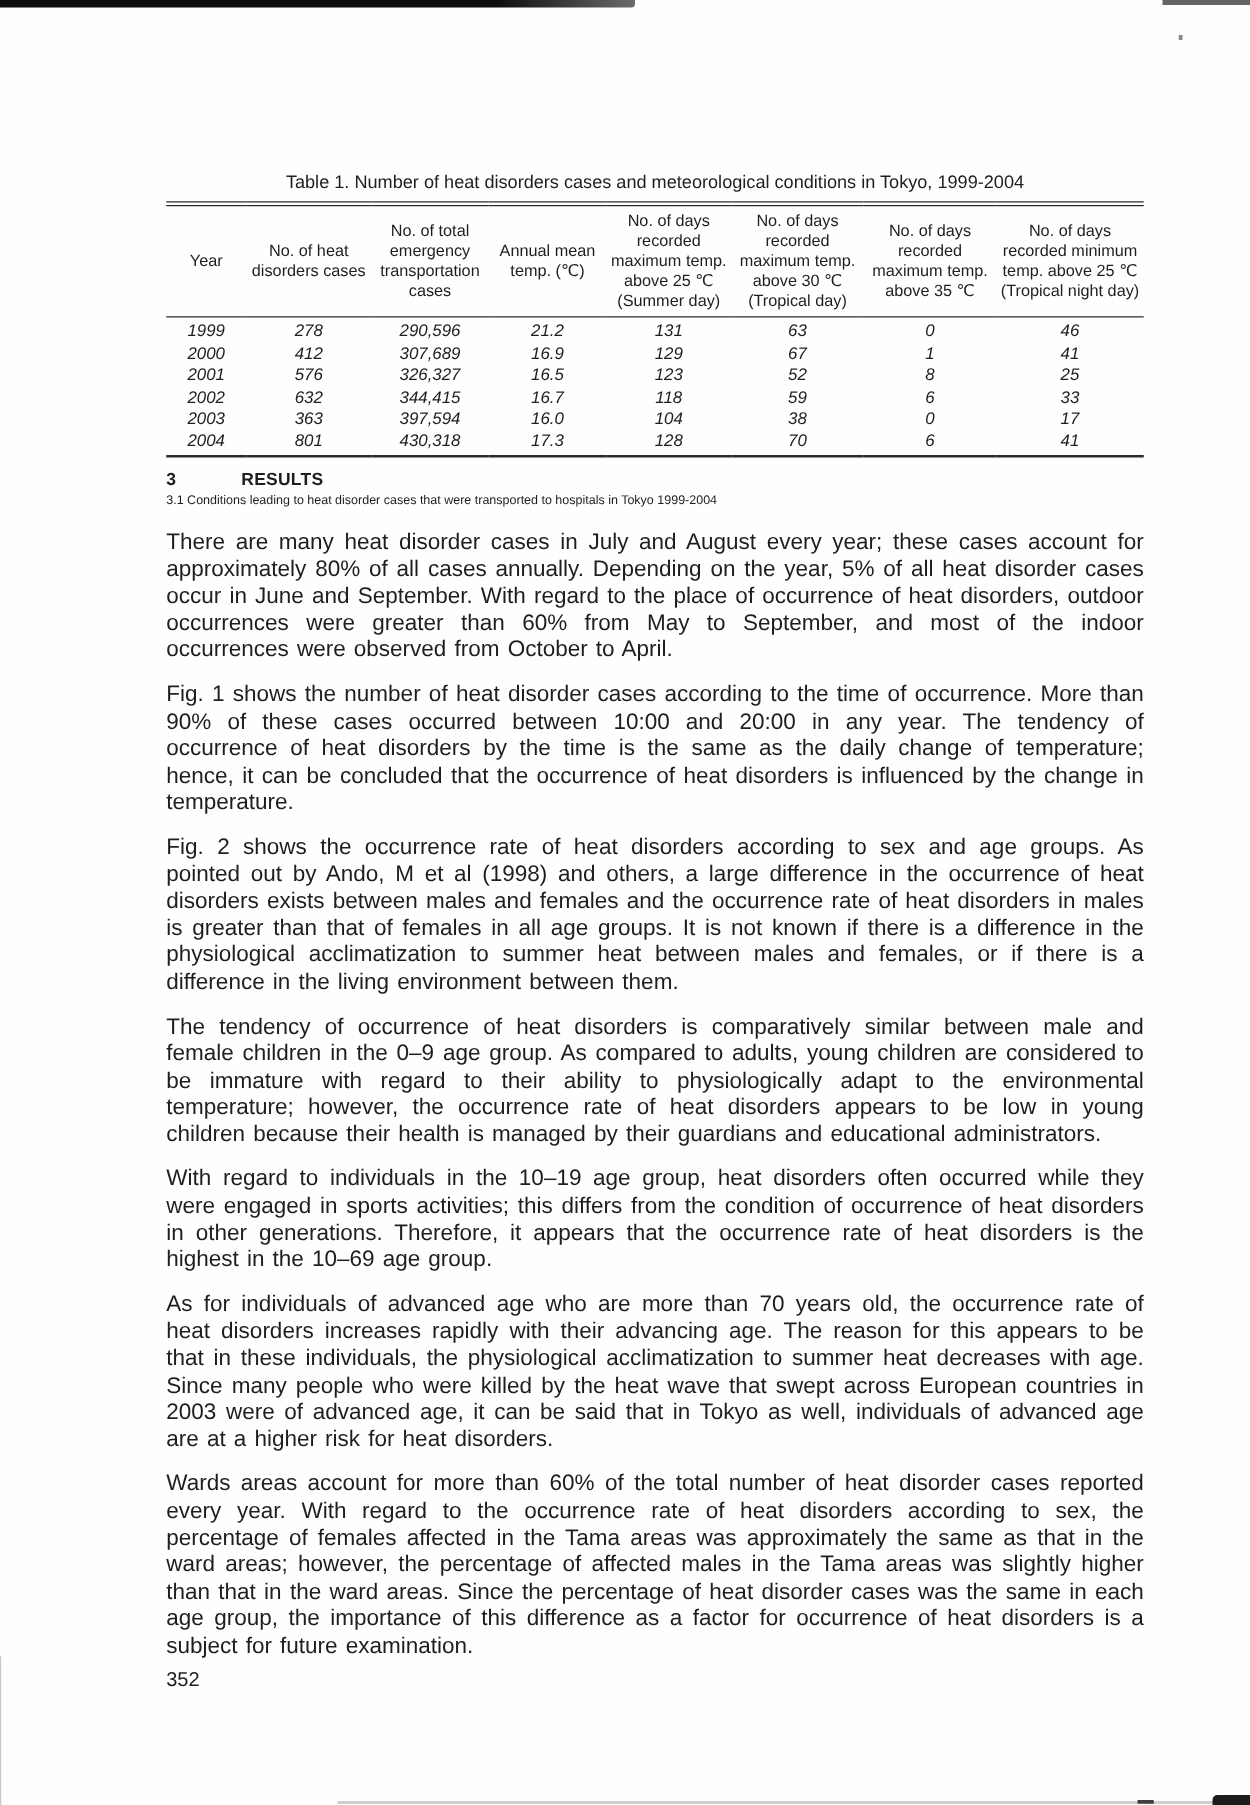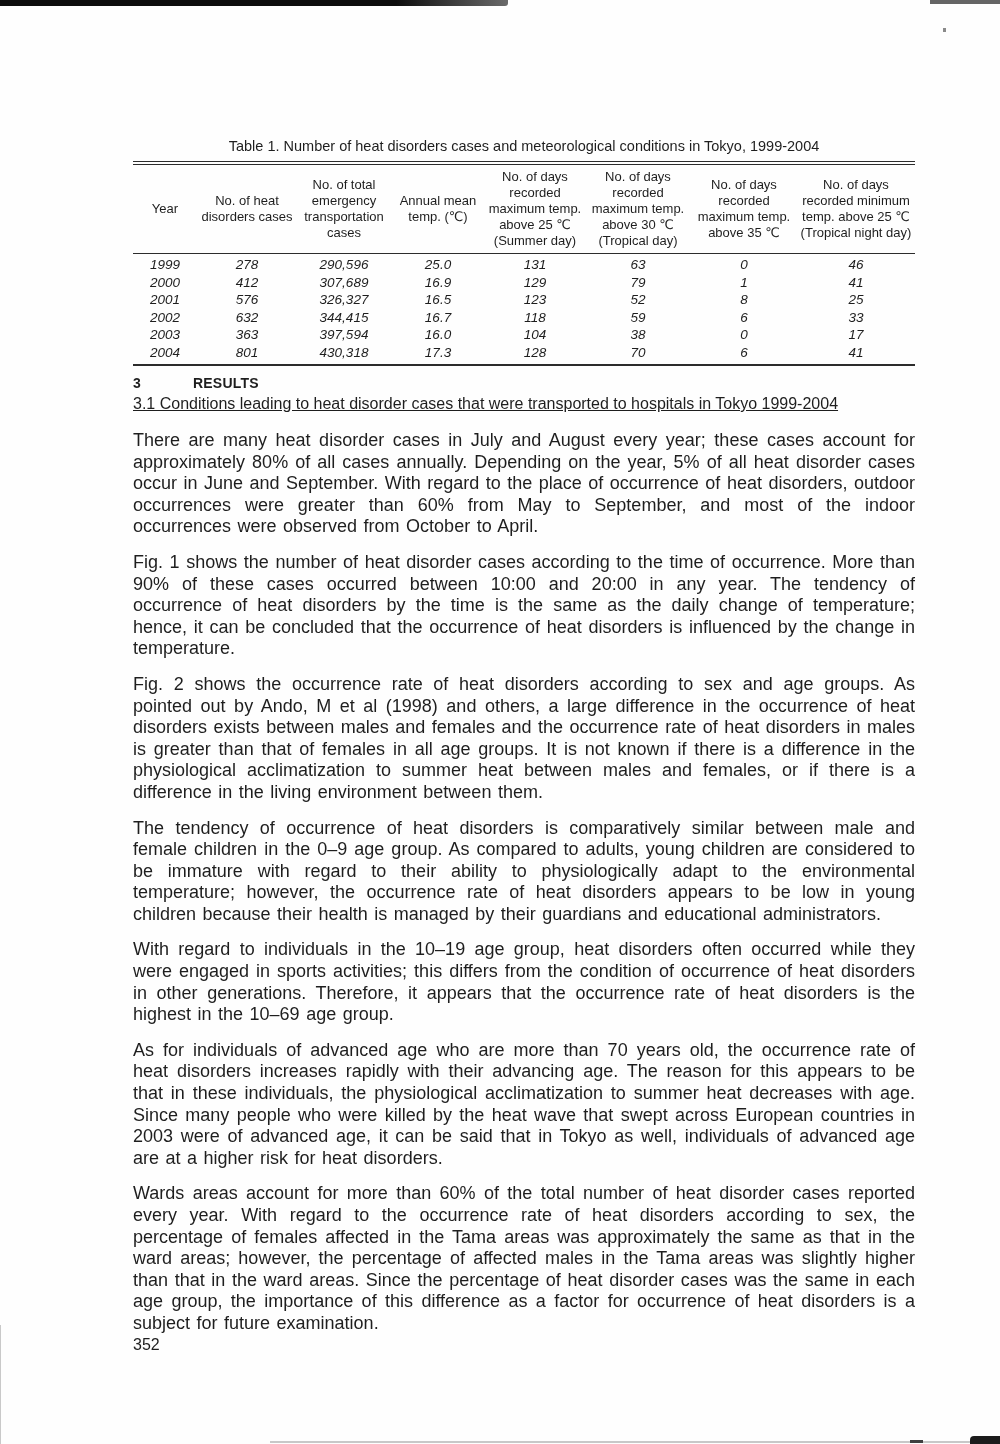--- a/index.html
+++ b/index.html
@@ -61,23 +61,22 @@
   table.t1 tbody tr:last-child td  { padding-bottom: 3px; }
 
   .heading-row {
     margin-top: 9px;
     font-size: 14px;
     font-weight: bold;
     letter-spacing: 0.2px;
   }
   .heading-num { display: inline-block; width: 60px; }
   .subheading {
-    font-size: 16px;
+    font-size: 10px;
     margin-top: 4px;
-    text-decoration: underline;
   }
   .paragraphs { margin-top: 17px; }
   .paragraphs p {
     margin: 0 0 14px 0;
     font-size: 18px;
     line-height: 21.6px;
     text-align: justify;
     word-spacing: 1.5px;
   }
   .page-number {
@@ -125,33 +124,33 @@
           <th>No. of days recorded maximum temp. above 30 ℃ (Tropical day)</th>
           <th>No. of days recorded maximum temp. above 35 ℃</th>
           <th>No. of days recorded minimum temp. above 25 ℃ (Tropical night day)</th>
         </tr>
       </thead>
       <tbody>
           <tr>
             <td>1999</td>
             <td>278</td>
             <td>290,596</td>
-            <td>25.0</td>
+            <td>21.2</td>
             <td>131</td>
             <td>63</td>
             <td>0</td>
             <td>46</td>
           </tr>
           <tr>
             <td>2000</td>
             <td>412</td>
             <td>307,689</td>
             <td>16.9</td>
             <td>129</td>
-            <td>79</td>
+            <td>67</td>
             <td>1</td>
             <td>41</td>
           </tr>
           <tr>
             <td>2001</td>
             <td>576</td>
             <td>326,327</td>
             <td>16.5</td>
             <td>123</td>
             <td>52</td>

